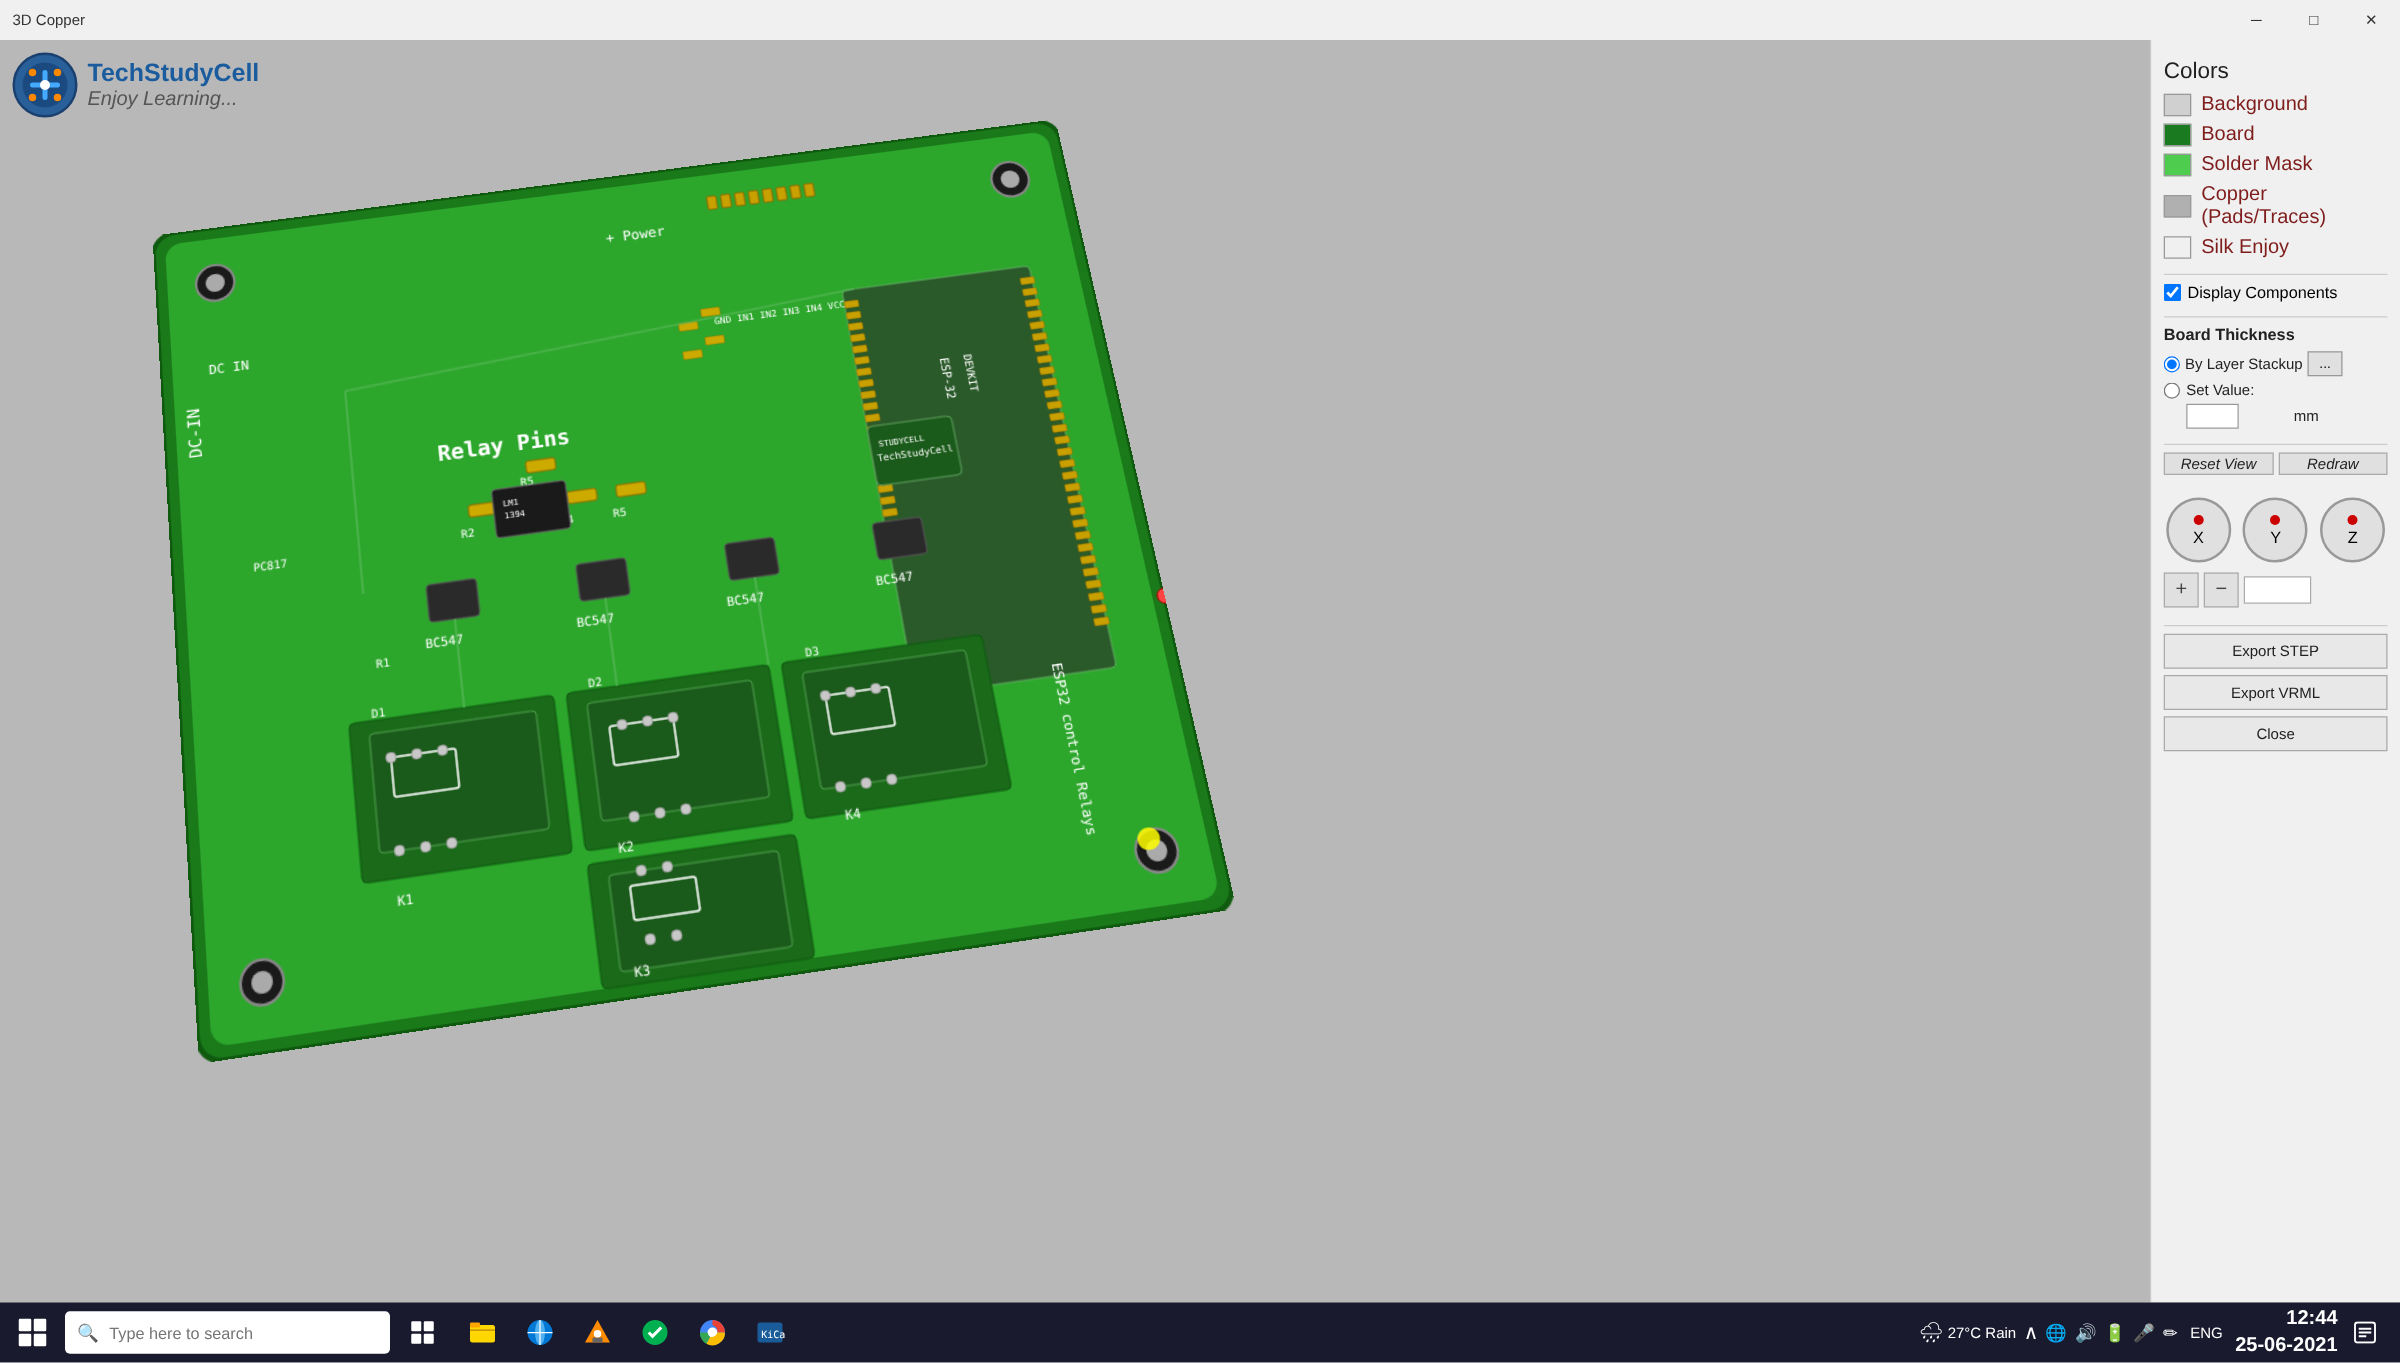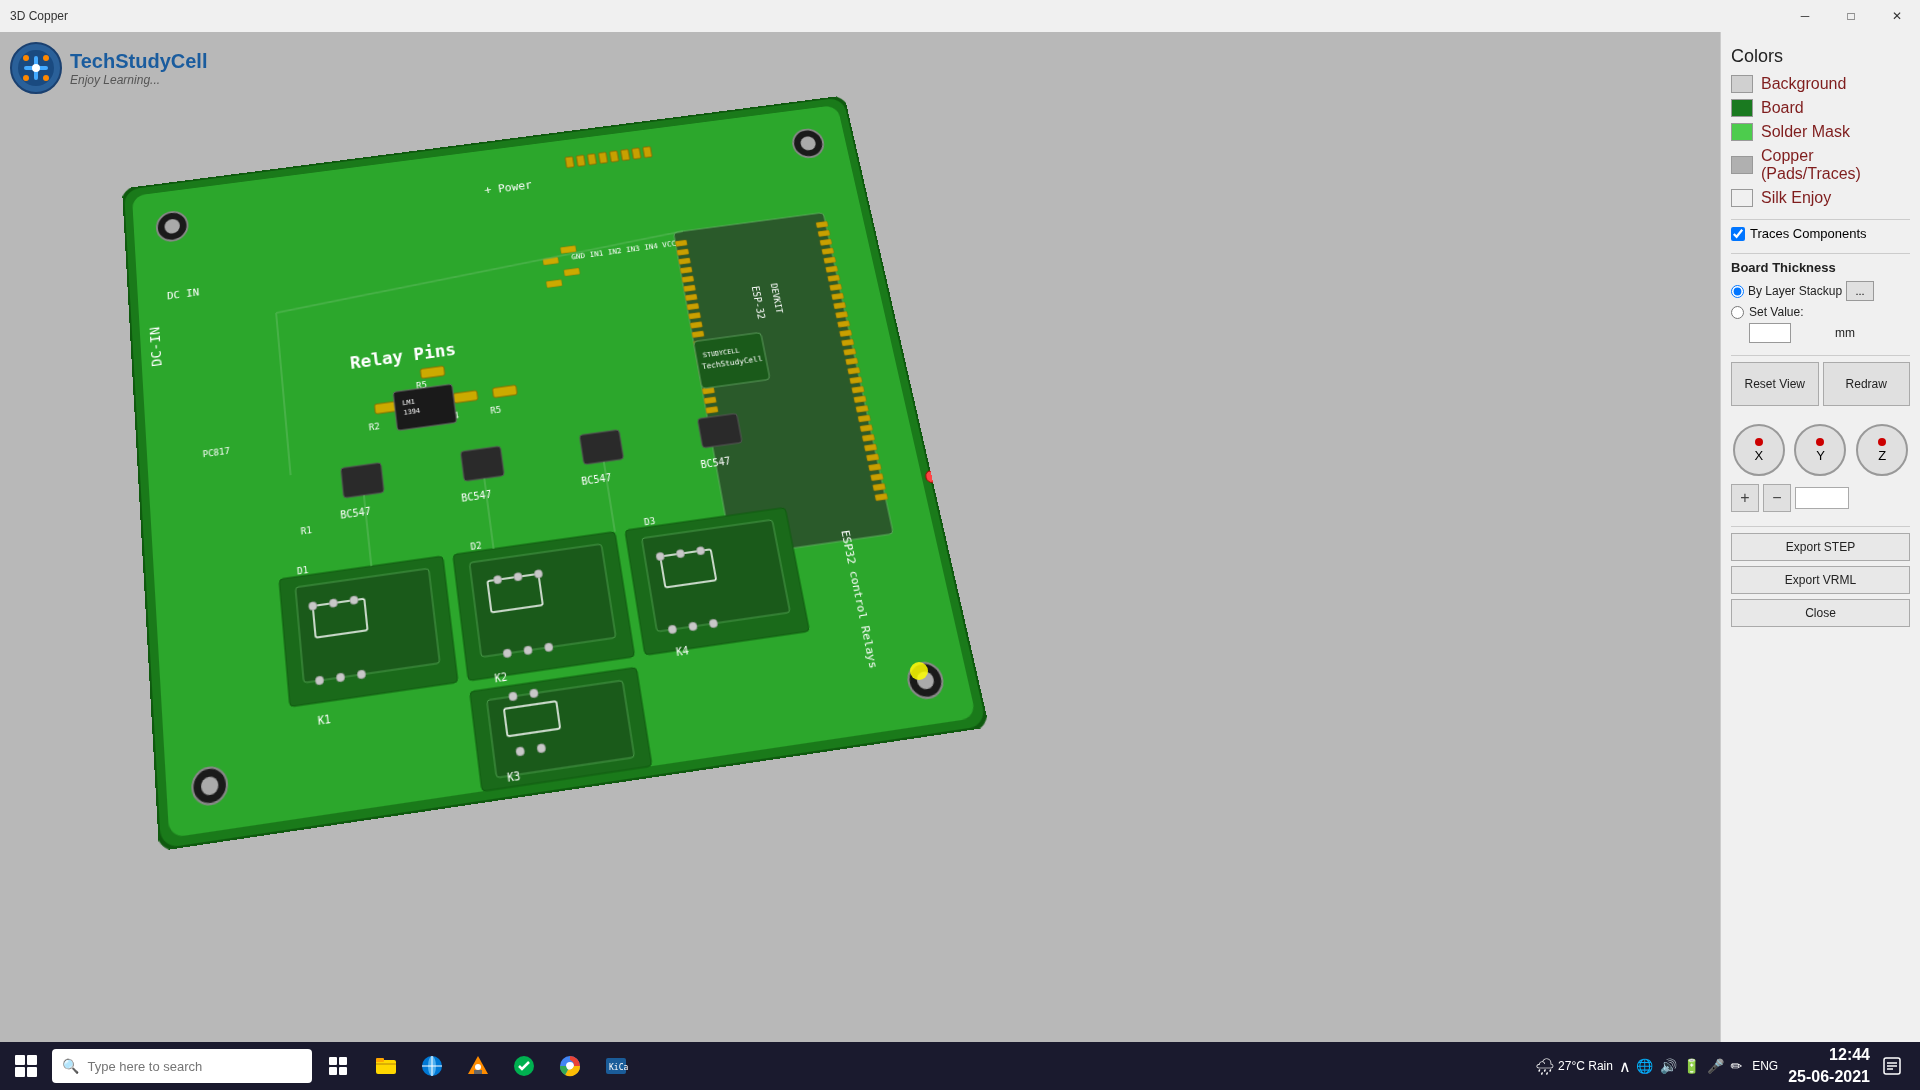--- a/index.html
+++ b/index.html
@@ -86,21 +86,21 @@
     }
     #logo-text-area {
       margin-left: 8px;
     }
     #logo-title {
       font-size: 20px;
       font-weight: bold;
       color: #1a5c9e;
     }
     #logo-subtitle {
-      font-size: 12px;
+      font-size: 16px;
       color: #555;
       font-style: italic;
     }
 
     
     #pcb-board {
       position: absolute;
       top: 80px;
       left: 140px;
       width: 780px;
@@ -237,30 +237,31 @@
       padding-right: 2px;
     }
     .unit-label {
       font-size: 12px;
       color: #222;
       padding-left: 40px;
     }
 
     .action-btn {
       width: 100%;
-      height: 44px;
+      height: 18px;
       background: #e0e0e0;
       border: 1px solid #aaa;
       cursor: pointer;
       font-size: 12px;
       color: #222;
       margin-bottom: 4px;
       display: flex;
       align-items: center;
       justify-content: center;
+      font-style: italic;
     }
 
     .two-btn-row {
       display: flex;
       gap: 4px;
       margin-bottom: 6px;
     }
     .two-btn-row .action-btn {
       flex: 1;
     }
@@ -718,21 +719,21 @@
     </div>
     <div class="color-row">
       <div class="color-swatch" style="background:#f0f0f0;"></div>
       <span class="color-label">Silk Enjoy</span>
     </div>
 
     <div class="divider"></div>
 
     <div class="checkbox-row">
       <input type="checkbox" id="dispComp" checked="" style="">
-      <label for="dispComp">Traces Components</label>
+      <label for="dispComp">Display Components</label>
     </div>
 
     <div class="divider"></div>
 
     <div class="section-label">Board Thickness</div>
 
     <div class="radio-row">
       <div class="radio-with-btn">
         <input type="radio" name="thickness" id="byLayer" checked="" style="">
         <label for="byLayer">By Layer Stackup</label>

